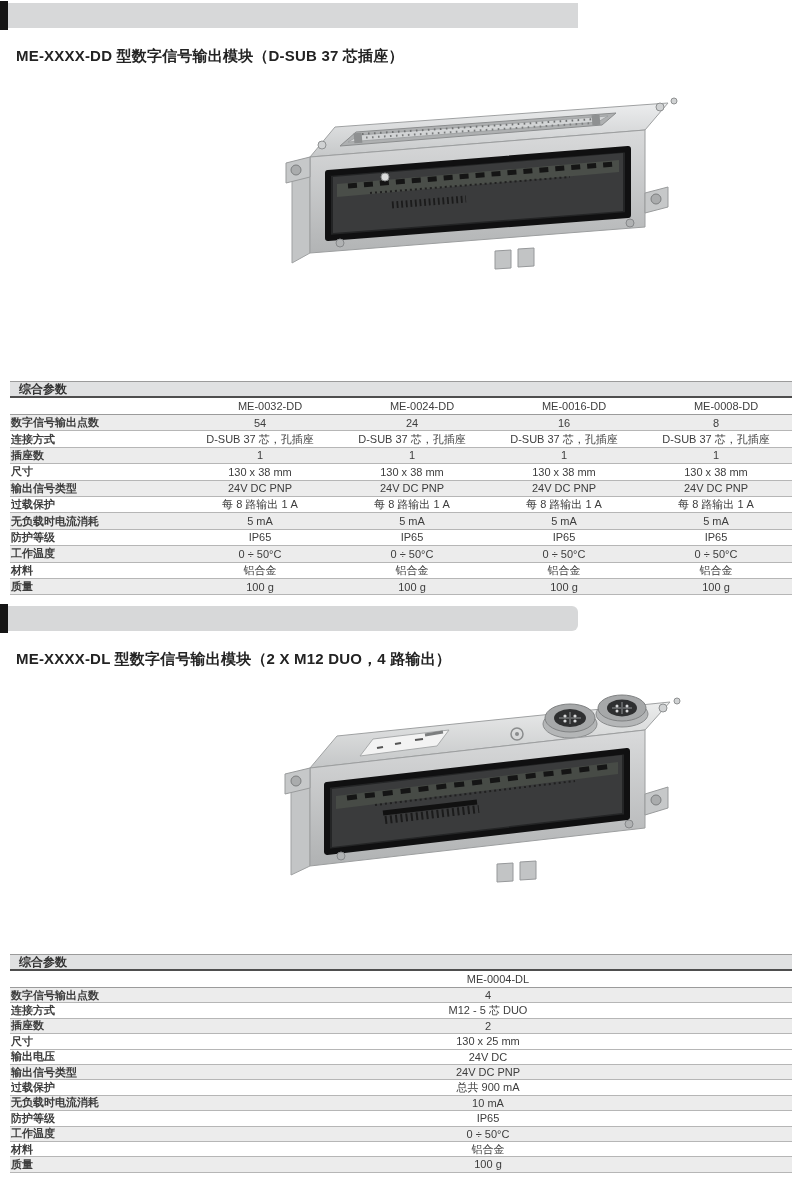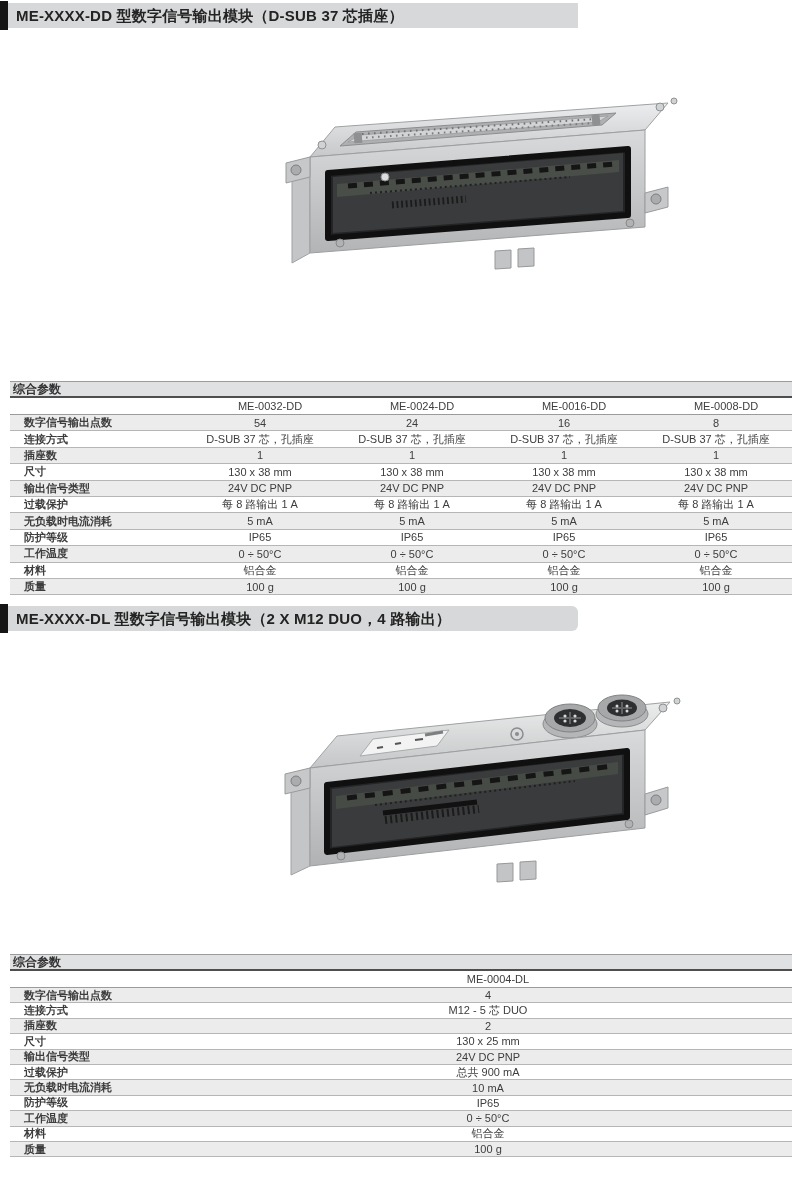--- a/index.html
+++ b/index.html
@@ -3,38 +3,38 @@
 <meta charset="utf-8">
 <style>
   * { margin:0; padding:0; box-sizing:border-box; }
   html,body { background:#ffffff; }
   body { font-family:"Liberation Sans", sans-serif; }
   .page { position:relative; width:800px; height:1190px; background:#fff; overflow:hidden; }
 
   
   .sec-head { position:absolute; left:0; width:578px; height:25px; background:#d7d8d9; }
   .sec-head .bar { position:absolute; left:0; top:-2px; width:8px; height:29px; background:#151515; }
-  .sec-head .txt { display:block; padding-left:16px; line-height:25px; font-size:15px; font-weight:bold; color:#232323; white-space:nowrap; letter-spacing:0.2px; }
+  .sec-head .txt { display:block; padding-left:16px; line-height:25px; font-size:15px; font-weight:bold; color:#232323; white-space:nowrap; letter-spacing:0.2px;margin-top:40px; }
 
   
   .photo { position:absolute; }
   .photo svg { display:block; width:100%; height:100%; }
 
   
   .spec-table { position:absolute; left:10px; width:782px; }
-  .t-title { height:17px; background:#e0e1e2; border-top:1px solid #9b9b9b; border-bottom:2px solid #4e4e4e; display:flex; align-items:center; padding-left:3px; font-size:12px; font-weight:bold; color:#333; }
+  .t-title { height:17px; background:#e0e1e2; border-top:1px solid #9b9b9b; border-bottom:2px solid #4e4e4e; display:flex; align-items:center; padding-left:9px; font-size:12px; font-weight:bold; color:#333; }
   .t-row { display:flex; align-items:center; border-bottom:1px solid #b6b6b6; font-size:11px; color:#3d3d3d; }
   .t-head { border-bottom:1px solid #9b9b9b;gap:20px; }
   .table1 .t-head { height:17px; }
   .table2 .t-head { height:17px; }
   .table1 .t-row { height:16.4px; }
   .table2 .t-row { height:15.4px; }
   .table1 .t-head.t-row { height:17px; }
   .table2 .t-head.t-row { height:17px; }
-  .t-label { flex:0 0 174px; font-weight:bold; padding-left:14px; text-align:left; white-space:nowrap; overflow:hidden; }
+  .t-label { flex:0 0 174px; font-weight:bold; padding-left:1px; text-align:left; white-space:nowrap; overflow:hidden; }
   .t-cell { flex:1; text-align:center; white-space:nowrap; overflow:hidden; }
   .alt { background:#ececec; }
 </style>
 </head>
 <body>
 
 <div class="page">
 
   <div class="sec-head" style="top:3px;">
     <span class="bar"></span>
@@ -280,20 +280,24 @@
         <div class="t-cell">M12 - 5 芯 DUO</div>
       </div>
       <div class="t-row alt">
         <div class="t-label">插座数</div>
         <div class="t-cell">2</div>
       </div>
       <div class="t-row">
         <div class="t-label">尺寸</div>
         <div class="t-cell">130 x 25 mm</div>
       </div>
+      <div class="t-row">
+        <div class="t-label">输出电压</div>
+        <div class="t-cell">24V DC</div>
+      </div>
       <div class="t-row alt">
         <div class="t-label">输出信号类型</div>
         <div class="t-cell">24V DC PNP</div>
       </div>
       <div class="t-row">
         <div class="t-label">过载保护</div>
         <div class="t-cell">总共 900 mA</div>
       </div>
       <div class="t-row alt">
         <div class="t-label">无负载时电流消耗</div>

